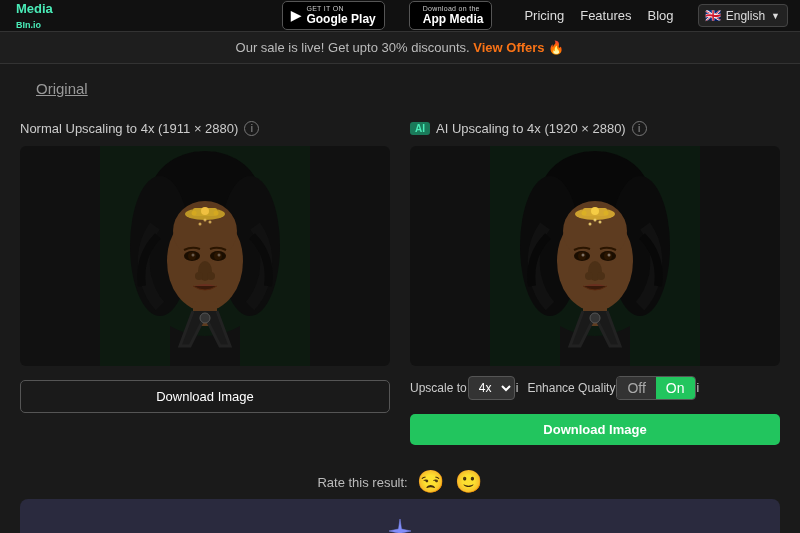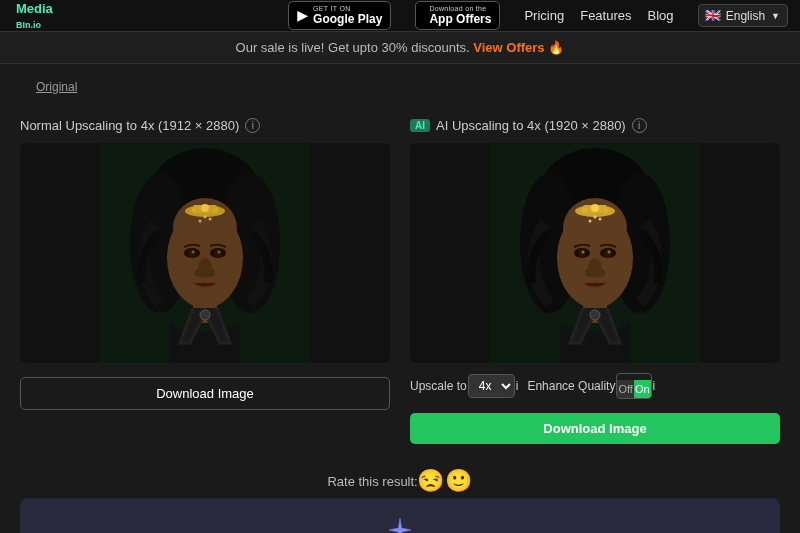--- a/index.html
+++ b/index.html
@@ -49,21 +49,21 @@
     }
     .store-badge-text .big-line {
       font-size: 12px;
       font-weight: 600;
       line-height: 1.2;
     }
     .nav-links {
       display: flex;
       align-items: center;
       gap: 16px;
-      margin-left: 0;
+      margin-left: 8px;
     }
     .nav-link {
       font-size: 13px;
       color: #ddd;
       cursor: pointer;
     }
     .lang-selector {
       display: flex;
       align-items: center;
       gap: 4px;
@@ -94,21 +94,21 @@
 
     
     .tabs-bar {
       display: flex;
       gap: 0;
       padding: 10px 20px 0;
       background: #1a1a1a;
     }
     .tab {
       padding: 6px 16px;
-      font-size: 12px;
+      font-size: 15px;
       cursor: pointer;
       color: #999;
       border-bottom: 2px solid transparent;
       text-decoration: underline;
     }
     .tab.active {
       color: #fff;
       border-bottom: 2px solid #fff;
     }
 
@@ -191,27 +191,26 @@
     .enhance-label {
       margin-left: 8px;
     }
     .toggle-group {
       display: flex;
       border: 1px solid #555;
       border-radius: 4px;
       overflow: hidden;
     }
     .toggle-btn {
-      padding: 3px 1px;
-      font-size: 11px;
+      padding: 3px 10px;
+      font-size: 14px;
       cursor: pointer;
       background: #333;
       color: #aaa;
       border: none;
-      margin-top: 6px;
     }
     .toggle-btn.active {
       background: #22c55e;
       color: #fff;
     }
 
     
     .btn-download-normal {
       margin-top: 14px;
       background: transparent;
@@ -239,20 +238,21 @@
 
     
     .rating-section {
       text-align: center;
       margin-top: 8px;
       font-size: 13px;
       color: #bbb;
       display: flex;
       align-items: center;
       justify-content: center;
+      gap: 10px;
     }
     .emoji-btn {
       font-size: 22px;
       cursor: pointer;
       background: none;
       border: none;
     }
 
     
     .bulk-section {
@@ -287,21 +287,21 @@
     <span class="store-badge-text">
       <span class="small-line">GET IT ON</span>
       <span class="big-line">Google Play</span>
     </span>
   </a>
 
   <a class="store-badge">
     <span class="store-badge-icon" style="font-size:16px;"></span>
     <span class="store-badge-text">
       <span class="small-line">Download on the</span>
-      <span class="big-line">App Offers</span>
+      <span class="big-line">App Media</span>
     </span>
   </a>
 
   <div class="nav-links">
     <span class="nav-link">Pricing</span>
     <span class="nav-link">Features</span>
     <span class="nav-link">Blog</span>
   </div>
 
   <div class="lang-selector">
@@ -318,21 +318,21 @@
 </div>
 
 <div class="tabs-bar">
   <div class="tab">Original</div>
 </div>
 
 <div class="main-content">
 
   <div class="panel">
     <div class="panel-title">
-      <span>Normal Upscaling to 4x (1912 × 2880)</span>
+      <span>Normal Upscaling to 4x (1911 × 2880)</span>
       <span class="info-icon">i</span>
     </div>
 
     <div class="image-container">
 
       <svg class="portrait-svg" viewBox="0 0 210 220" xmlns="http://www.w3.org/2000/svg">
 
         <rect width="210" height="220" fill="#0d1a10"></rect>
 
         <ellipse cx="105" cy="80" rx="60" ry="75" fill="#1a2a1a"></ellipse>

